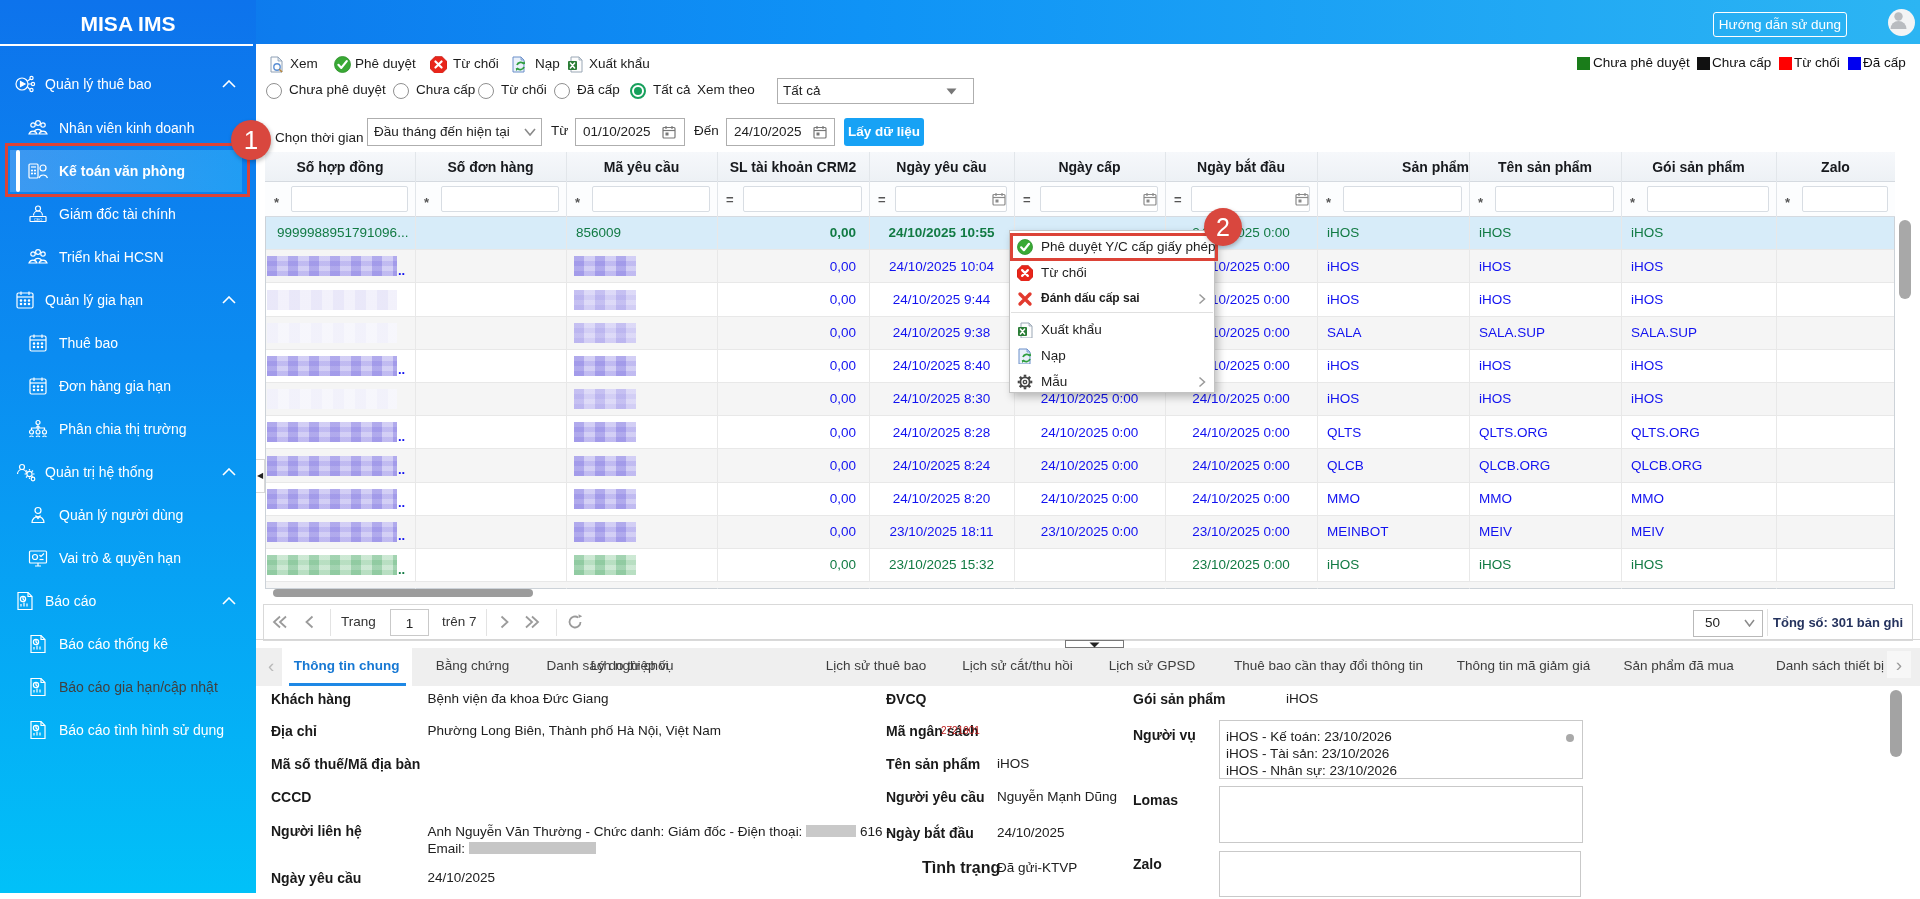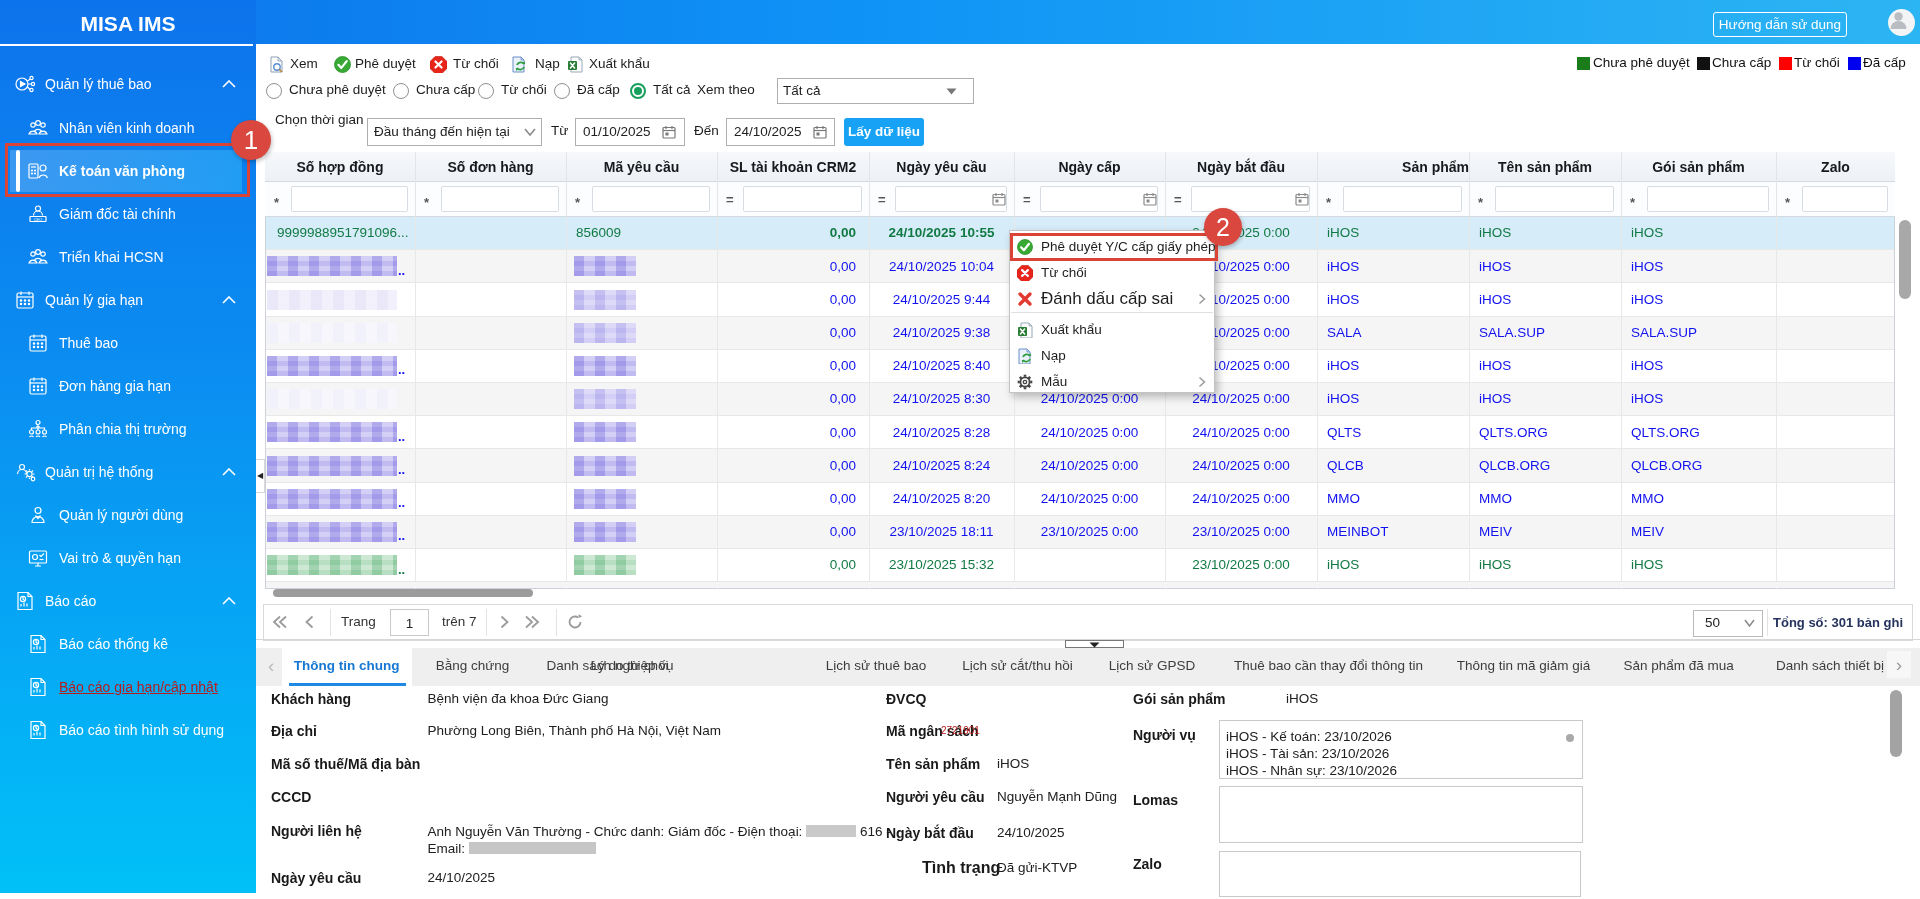--- a/index.html
+++ b/index.html
@@ -231,21 +231,21 @@
     <svg width="22" height="22" viewBox="0 0 22 22">
       <g fill="none" stroke="#fff" stroke-width="1.2">
         <path d="M4 2.5 h10 l4 4 v13 h-14 z"></path>
         <path d="M14 2.5 v4 h4"></path>
         <circle cx="9" cy="9" r="2.6"></circle>
         <path d="M9 6.4 v2.6 l1.8 1.8"></path>
         <path d="M7 16.5 v-2.5 M10 16.5 v-4 M13 16.5 v-3"></path>
       </g>
     </svg>
   </div>
-<div class="a" style="left:59px;top:677.0px;height:20px;line-height:20px;font-size:14px;color:#b91c1c;font-weight:400;text-decoration:underline;">Báo cáo gia hạn/cập nhật</div>
+<div class="a" style="left:59px;top:677.0px;height:20px;line-height:20px;font-size:14px;color:#404040;font-weight:400;">Báo cáo gia hạn/cập nhật</div>
 <div class="a" style="left:27px;top:719px;width:22px;height:22px;">
     <svg width="22" height="22" viewBox="0 0 22 22">
       <g fill="none" stroke="#fff" stroke-width="1.2">
         <path d="M4 2.5 h10 l4 4 v13 h-14 z"></path>
         <path d="M14 2.5 v4 h4"></path>
         <circle cx="9" cy="9" r="2.6"></circle>
         <path d="M9 6.4 v2.6 l1.8 1.8"></path>
         <path d="M7 16.5 v-2.5 M10 16.5 v-4 M13 16.5 v-3"></path>
       </g>
     </svg>
@@ -315,21 +315,21 @@
 <div class="a" style="left:634px;top:87px;width:8px;height:8px;border-radius:50%;background:#17a05c;"></div>
 <div class="a" style="left:653px;top:80.2px;height:19.5px;line-height:19.5px;font-size:13.5px;color:#1c1c1c;font-weight:400;">Tất cả</div>
 <div class="a" style="left:697px;top:80.2px;height:19.5px;line-height:19.5px;font-size:13.5px;color:#1c1c1c;font-weight:400;">Xem theo</div>
 <div class="a" style="left:777px;top:78px;width:197px;height:26px;border:1px solid #aeaeae;background:#fff;"></div>
 <div class="a" style="left:783px;top:81.2px;height:19.5px;line-height:19.5px;font-size:13.5px;color:#222;font-weight:400;">Tất cả</div>
 <div class="a" style="left:946px;top:88px;width:11px;height:7px;">
     <svg width="11" height="7" viewBox="0 0 11 7">
       <path d="M0.5 0.5 L5.5 6.5 L10.5 0.5 Z" fill="#777"></path>
     </svg>
   </div>
-<div class="a" style="left:275px;top:110px;height:19.5px;line-height:19.5px;font-size:13.5px;color:#1c1c1c;font-weight:400;">Chọn thời gian</div>
+<div class="a" style="left:275px;top:128px;height:19.5px;line-height:19.5px;font-size:13.5px;color:#1c1c1c;font-weight:400;">Chọn thời gian</div>
 <div class="a" style="left:367px;top:118px;width:175px;height:28px;border:1px solid #aeaeae;background:#fff;"></div>
 <div class="a" style="left:374px;top:122.2px;height:19.5px;line-height:19.5px;font-size:13.5px;color:#222;font-weight:400;">Đầu tháng đến hiện tại</div>
 <div class="a" style="left:524px;top:128px;width:12px;height:8px;">
     <svg width="12" height="8" viewBox="0 0 12 8">
       <path d="M1 1 L6 7 L11 1" fill="none" stroke="#8a8a8a" stroke-width="1.6"></path>
     </svg>
   </div>
 <div class="a" style="left:551px;top:121.2px;height:19.5px;line-height:19.5px;font-size:13.5px;color:#1c1c1c;font-weight:400;">Từ</div>
 <div class="a" style="left:575px;top:118px;width:110px;height:28px;border:1px solid #aeaeae;background:#fff;"></div>
 <div class="a" style="left:583px;top:122.2px;height:19.5px;line-height:19.5px;font-size:13.5px;color:#222;font-weight:400;">01/10/2025</div>
@@ -772,21 +772,21 @@
       <path d="M4.8 0.5 h6.4 l4.8 4.8 v6.4 l-4.8 4.8 h-6.4 l-4.8 -4.8 v-6.4 z" fill="#e8251a" stroke="#c01910" stroke-width="0.6"></path>
       <path d="M5.12 5.12 L10.88 10.88 M10.88 5.12 L5.12 10.88" stroke="#fff" stroke-width="2.2" stroke-linecap="round"></path>
     </svg>
   </div>
 <div class="a" style="left:1041px;top:263.2px;height:19.5px;line-height:19.5px;font-size:13.5px;color:#1d1d1d;font-weight:400;z-index:31;">Từ chối</div>
 <div class="a" style="left:1017px;top:291px;width:16px;height:16px;z-index:31;">
     <svg width="16" height="16" viewBox="0 0 16 16">
       <path d="M3 3 L13 13 M13 3 L3 13" stroke="#e23a2e" stroke-width="3.4" stroke-linecap="round"></path>
     </svg>
   </div>
-<div class="a" style="left:1041px;top:289.2px;height:19.5px;line-height:19.5px;font-size:17px;color:#1d1d1d;font-weight:400;z-index:31;">Đánh dấu cấp sai</div>
+<div class="a" style="left:1041px;top:289.2px;height:19.5px;line-height:19.5px;font-size:12px;color:#1d1d1d;font-weight:700;z-index:31;">Đánh dấu cấp sai</div>
 <div class="a" style="left:1198px;top:293px;width:8px;height:12px;z-index:31;">
     <svg width="8" height="12" viewBox="0 0 8 12">
       <path d="M1.5 1.5 L6.5 6 L1.5 10.5" fill="none" stroke="#9a9a9a" stroke-width="1.5"></path>
     </svg>
   </div>
 <div class="a" style="left:1011px;top:312px;width:202px;height:1px;background:#e0e0e0;z-index:31;"></div>
 <div class="a" style="left:1017px;top:322px;width:16px;height:16px;z-index:31;">
     <svg width="16" height="16" viewBox="0 0 16 16">
       <path d="M4 1h8l3 3v12H4z" fill="#fdfdfd" stroke="#9aa7b5" stroke-width="1"></path>
       <path d="M12 1l3 3h-3z" fill="#e0e6ec" stroke="#9aa7b5" stroke-width="0.8"></path>

